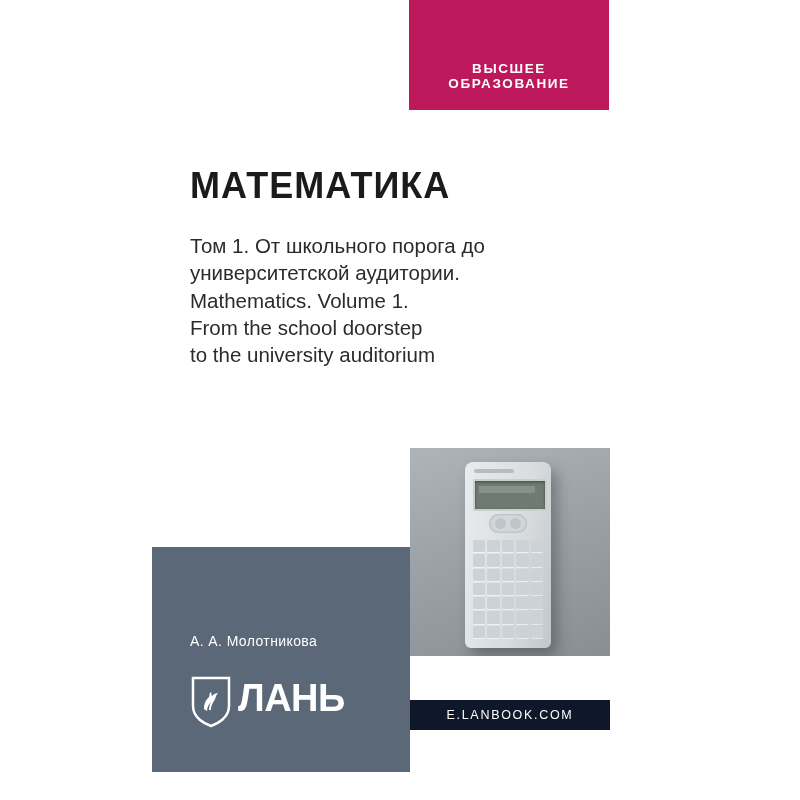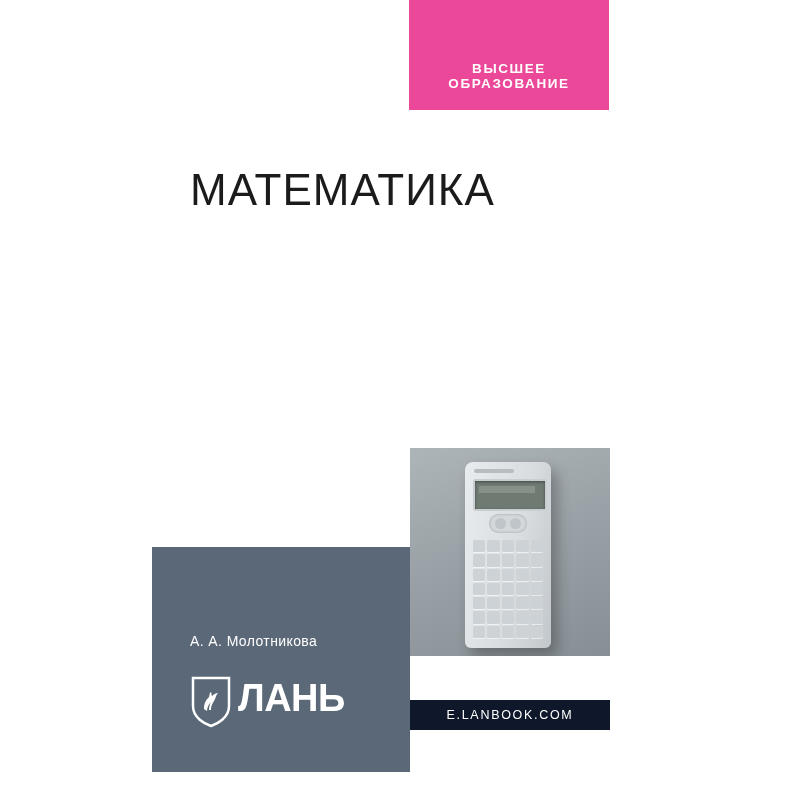--- a/index.html
+++ b/index.html
@@ -21,43 +21,43 @@
     overflow: hidden;
   }
 
   
   .series-band {
     position: absolute;
     left: 257px;
     top: 0px;
     width: 200px;
     height: 110px;
-    background: #ec4899;
+    background: #be185d;
   }
   .series-label {
     position: absolute;
     left: 0;
     right: 0;
     bottom: 19px;
     text-align: center;
     color: #ffffff;
     font-size: 13.5px;
     font-weight: bold;
     letter-spacing: 1.6px;
   }
 
   
   .main-title {
     position: absolute;
     left: 38px;
     top: 168px;
     width: 430px;
     color: #1b1b1b;
-    font-size: 44px;
-    font-weight: normal;
+    font-size: 36px;
+    font-weight: bold;
     letter-spacing: 1px;
     line-height: 1;
   }
   .subtitle {
     position: absolute;
     left: 38px;
     top: 232px;
     width: 420px;
     color: #2b2b2b;
     font-size: 20.5px;
@@ -233,20 +233,27 @@
 <body>
 
 <div id="cover">
 
   <div class="series-band">
     <div class="series-label">ВЫСШЕЕ ОБРАЗОВАНИЕ</div>
   </div>
 
   <div class="main-title">МАТЕМАТИКА</div>
 
+  <div class="subtitle">
+    <div>Том 1. От школьного порога до</div>
+    <div>университетской аудитории.</div>
+    <div>Mathematics. Volume 1.</div>
+    <div>From the school doorstep</div>
+    <div>to the university auditorium</div>
+  </div>
 
   <div class="photo">
     <div class="photo-bg"></div>
     <div class="calc-body">
       <div class="calc-brand"></div>
       <div class="calc-screen"></div>
       <div class="calc-dial"></div>
       <div class="calc-keys">
         <i></i>
           <i></i>

